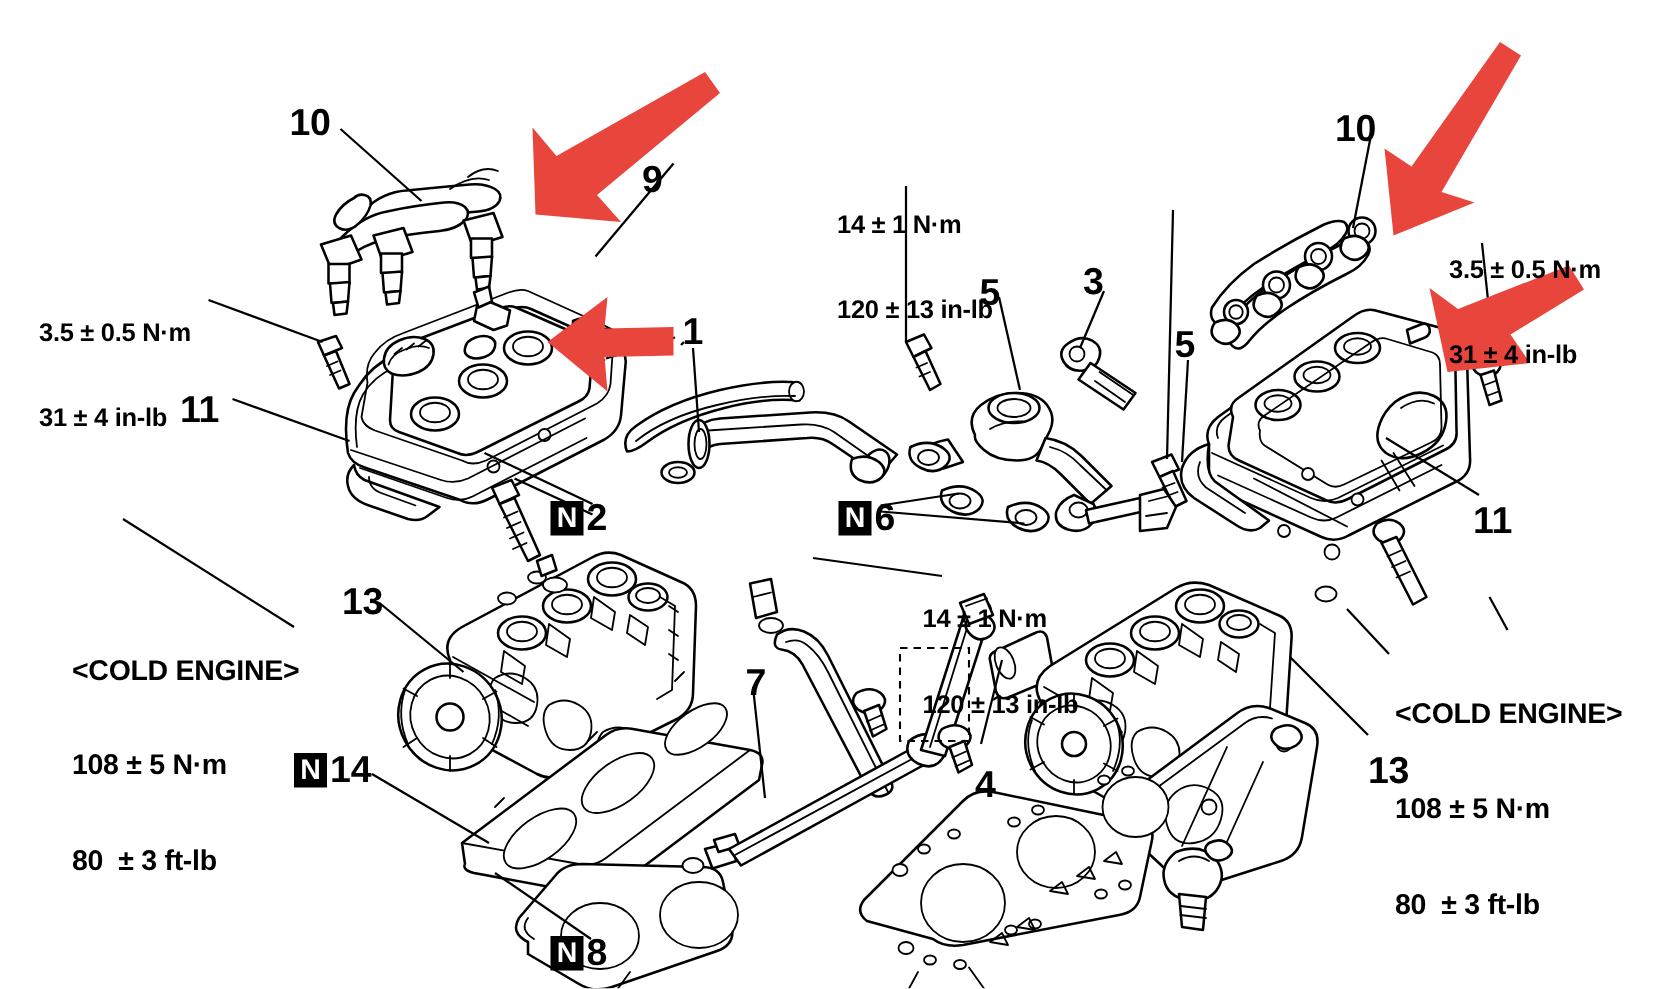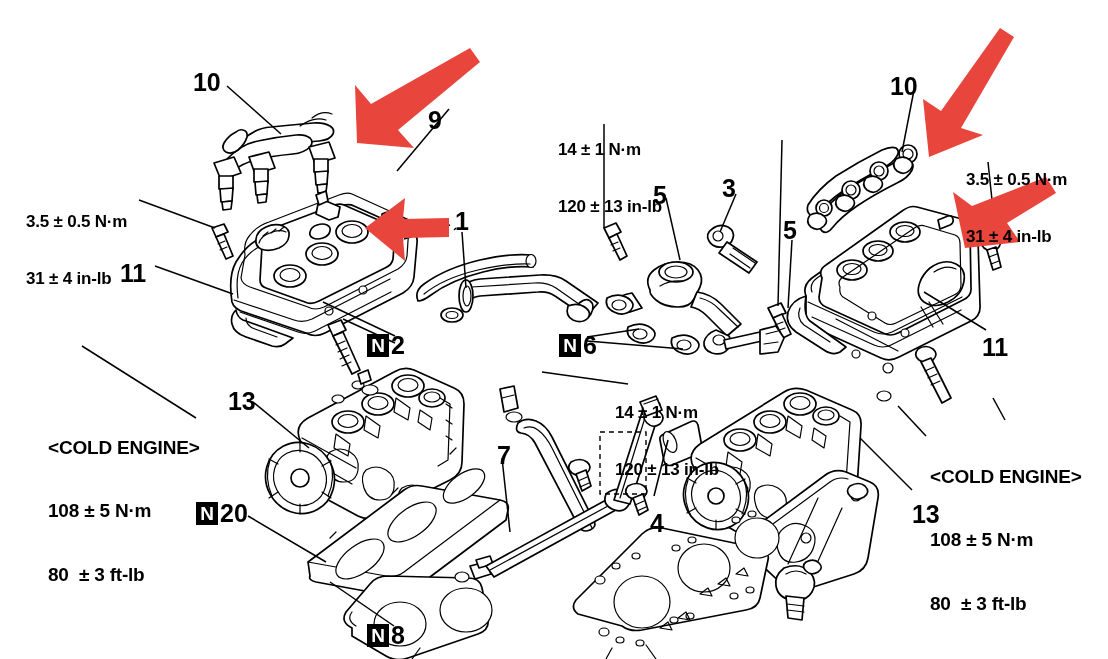--- a/index.html
+++ b/index.html
@@ -611,21 +611,21 @@
   <div class="nmark" style="left:367px;top:333px;">
     <span class="nbox">N</span>
     <span class="nnum">2</span>
   </div>
   <div class="nmark" style="left:559px;top:333px;">
     <span class="nbox">N</span>
     <span class="nnum">6</span>
   </div>
   <div class="nmark" style="left:196px;top:501px;">
     <span class="nbox">N</span>
-    <span class="nnum">20</span>
+    <span class="nnum">14</span>
   </div>
   <div class="nmark" style="left:367px;top:623px;">
     <span class="nbox">N</span>
     <span class="nnum">8</span>
   </div>
 
   <div class="lbl torque" style="left:26px;top:174px;">
     <div>3.5 ± 0.5 N·m</div>
     <div>31 ± 4 in-lb</div>
   </div>

